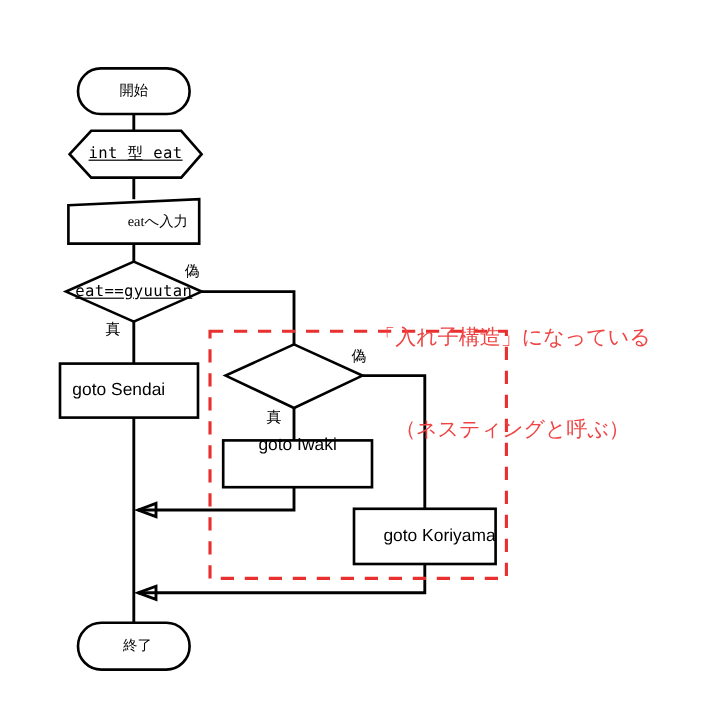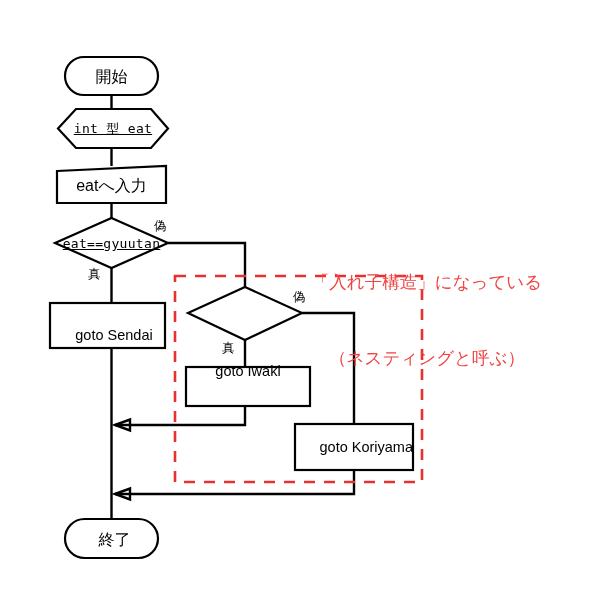--- a/index.html
+++ b/index.html
@@ -53,22 +53,22 @@
     font-family: "Liberation Sans", sans-serif;
     font-size: 14.5px;
   }
   .label-mono {
     font-family: "DejaVu Sans Mono", monospace;
     font-size: 13px;
     letter-spacing: 0.3px;
     text-decoration: underline;
   }
   .label-jp {
-    font-family: Liberation Sans, sans-serif;
-    font-size: 16px;
+    font-family: Liberation Serif, serif;
+    font-size: 12px;
   }
   .branch-label {
     position: absolute;
     font-family: "DejaVu Sans", sans-serif;
     font-size: 12.5px;
     color: #000000;
     line-height: 1;
     white-space: pre;
   }
   .annotation {
@@ -128,25 +128,25 @@
 
     <rect class="shape-outline" x="295" y="424" width="118" height="46"></rect>
 
     <rect class="shape-outline" x="65" y="519" width="93" height="39" rx="19.5" ry="19.5"></rect>
   </svg>
 
   <div class="node-label label-jp" style="left:65px; top:69px; width:93px;">開始</div>
 
   <div class="node-label label-mono" style="left:58px; top:122px; width:110px;">int 型 eat</div>
 
-  <div class="node-label label-jp" style="left:57px; top:178px; width:109px;">eatへ入力</div>
+  <div class="node-label label-jp" style="left:57px; top:178px; width:109px;padding-left:20px;">eatへ入力</div>
 
   <div class="node-label label-mono" style="left:48px; top:237px; width:127px;">eat==gyuutan</div>
 
-  <div class="node-label label-latin" style="left:50px; top:328px; width:98px;padding-left:15px;">goto Sendai</div>
+  <div class="node-label label-latin" style="left:50px; top:318px; width:98px;">goto Sendai</div>
 
 
   <div class="node-label label-latin" style="left:186px; top:364px; width:124px;">goto Iwaki</div>
 
   <div class="node-label label-latin" style="left:295px; top:440px; width:118px;text-align:right;">goto Koriyama</div>
 
   <div class="node-label label-jp" style="left:65px; top:532px; width:99px;">終了</div>
 
   <div class="branch-label" style="left:154px; top:220px;">偽</div>
 

